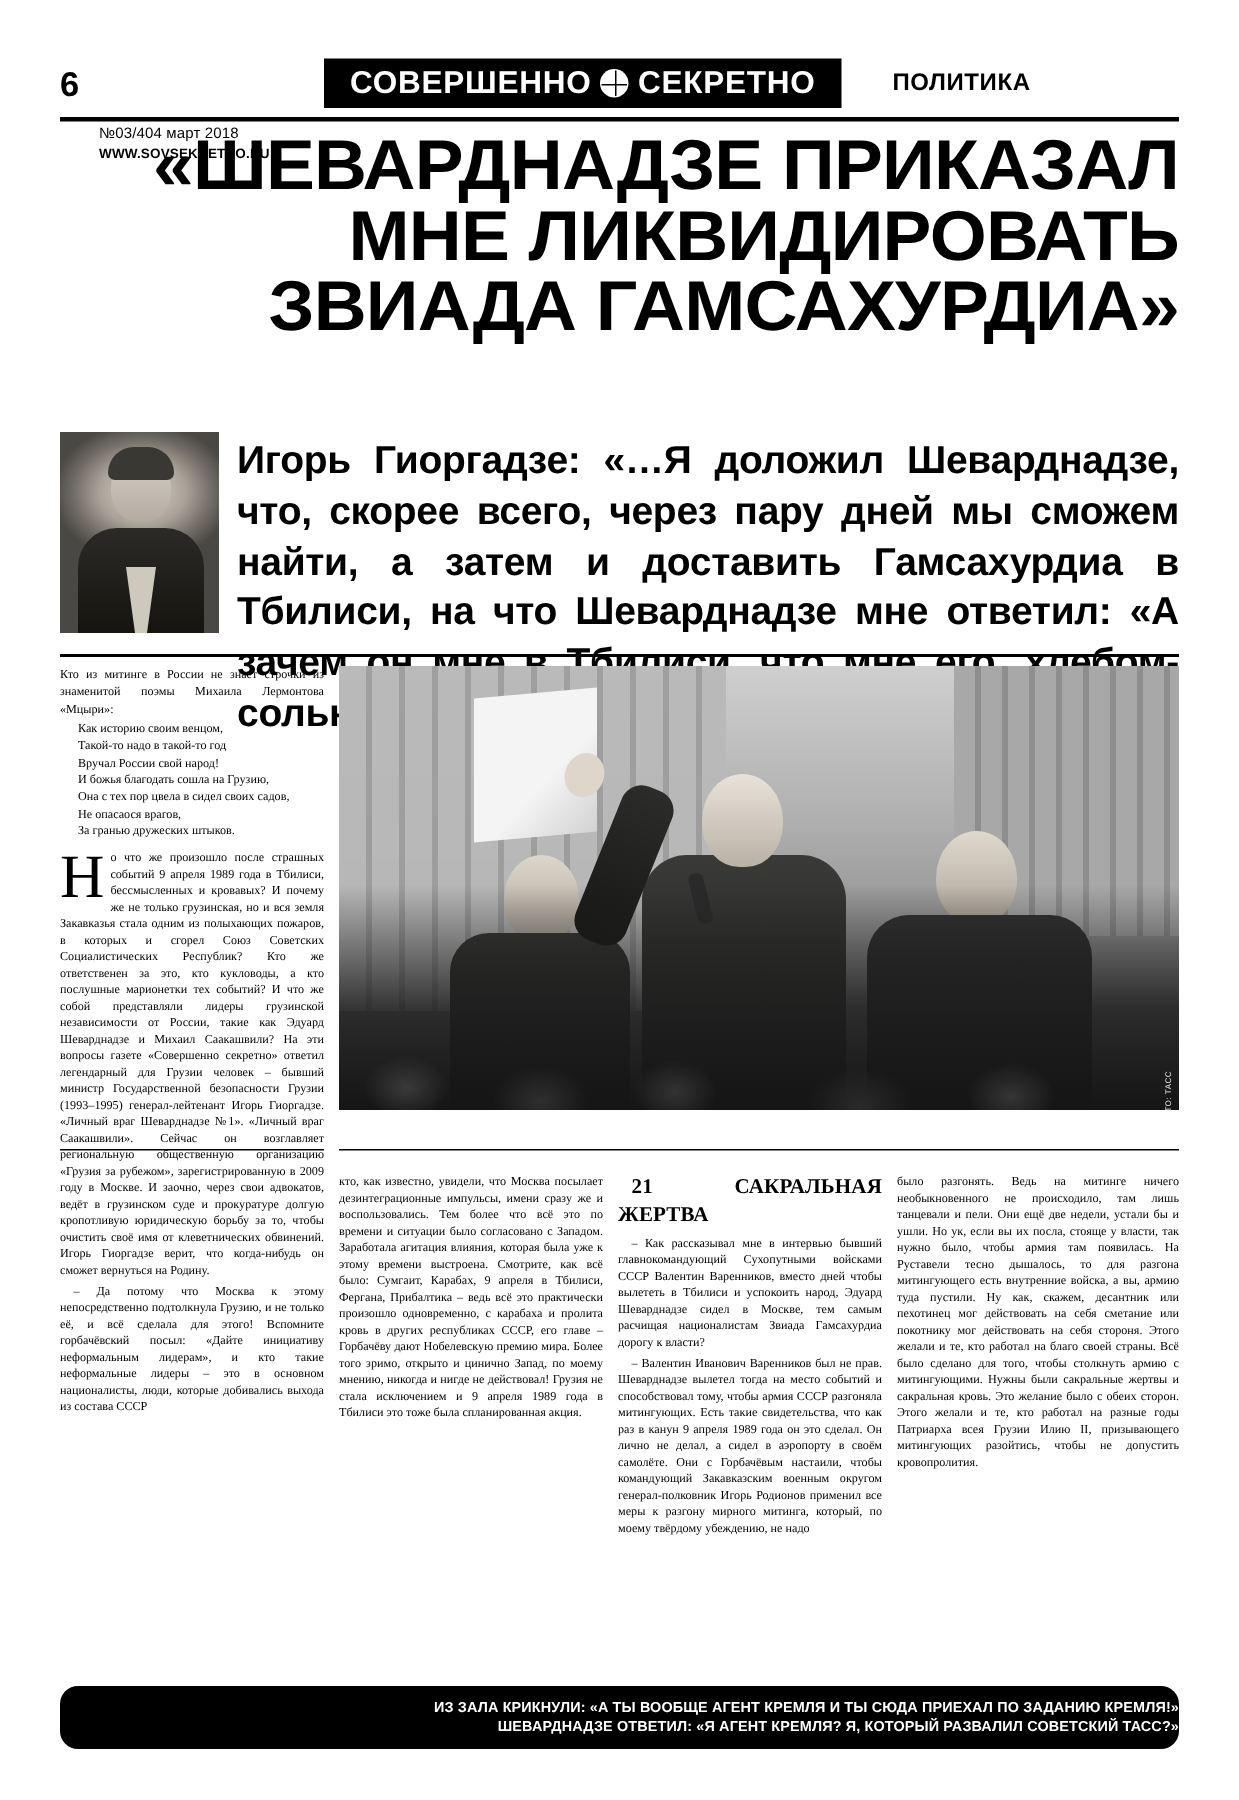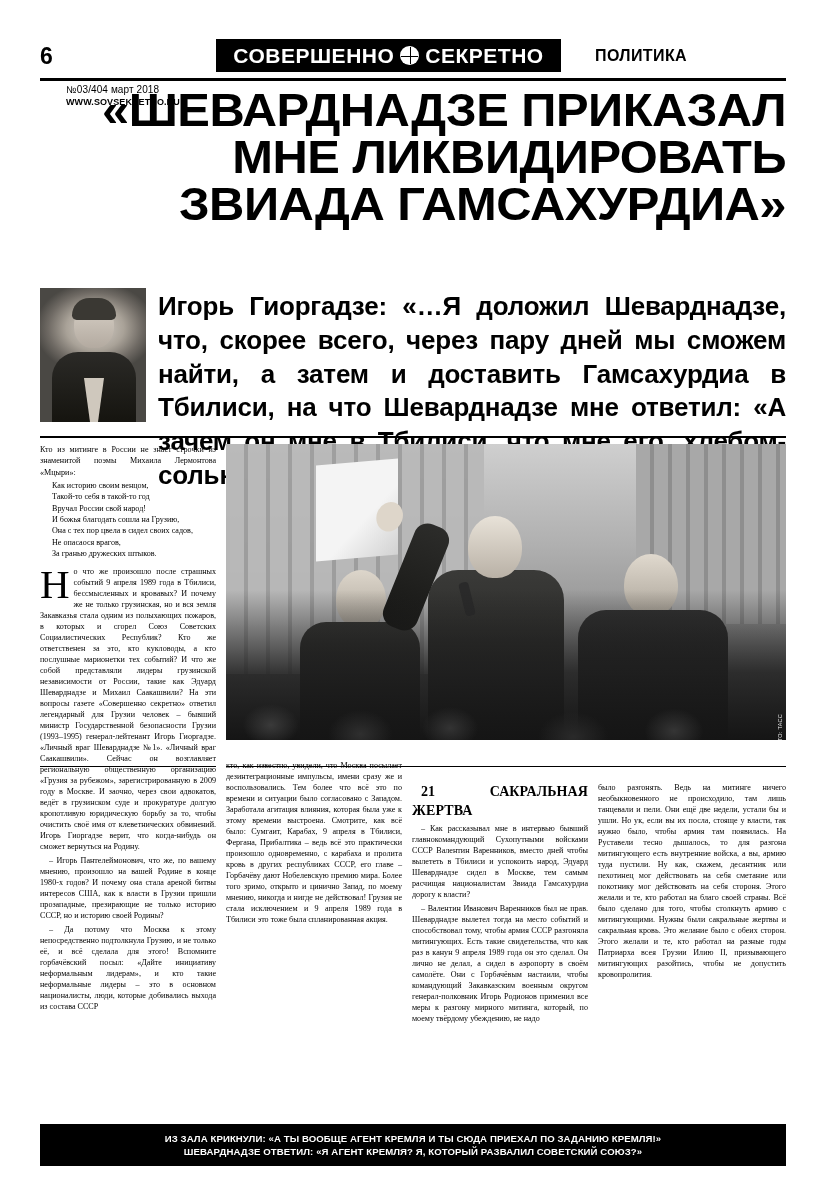--- a/index.html
+++ b/index.html
@@ -247,21 +247,21 @@
   .dropcap {
     float: left;
     font-family: "Liberation Serif", serif;
     font-size: 41px;
     line-height: 33px;
     font-weight: normal;
     padding: 2px 4px 0 0;
   }
   .col2 {
     left: 226px;
-    top: 760px;
+    top: 782px;
     width: 176px;
   }
   .col3 {
     left: 412px;
     top: 782px;
     width: 176px;
   }
   .col4 {
     left: 598px;
     top: 782px;
@@ -420,23 +420,24 @@
   .footer {
     position: absolute;
     left: 40px;
     top: 1124px;
     width: 746px;
     height: 42px;
     background: #000;
     color: #fff;
     display: flex;
     flex-direction: column;
-    align-items: center;
+    align-items: flex-end;
     justify-content: center;
     gap: 2px;
+    border-radius: 12px;
   }
   .footer div {
     font-family: "Liberation Sans", sans-serif;
     font-weight: bold;
     font-size: 9.6px;
     letter-spacing: .1px;
     text-align: center;
   }
 </style>
 </head>
@@ -474,21 +475,21 @@
       <div class="hair"></div>
 
     </div>
     <div class="deck">Игорь Гиоргадзе: «…Я доложил Шеварднадзе, что, скорее всего, через пару дней мы сможем найти, а затем и доставить Гамсахурдиа в Тбилиси, на что Шеварднадзе мне ответил: «А зачем он мне в Тбилиси, что мне его, хлебом-солью здесь встречать?»</div>
   </div>
   <div class="rule-deck"></div>
 
   <div class="poem">
     <p class="intro">Кто из митинге в России не знает строчки из знаменитой поэмы Михаила Лермонтова «Мцыри»:</p>
     <div class="line">Как историю своим венцом,</div>
-    <div class="line">Такой-то себя в такой-то год</div>
+    <div class="line">Такой-то надо в такой-то год</div>
     <div class="line">Вручал России свой народ!</div>
     <div class="line">И божья благодать сошла на Грузию,</div>
     <div class="line">Она с тех пор цвела в сидел своих садов,</div>
     <div class="line">Не опасаося врагов,</div>
     <div class="line">За гранью дружеских штыков.</div>
   </div>
 
   <div class="photo">
     <div class="sky"></div>
     <div class="bldg"></div>
@@ -511,36 +512,35 @@
     </div>
     <div class="mic"></div>
     <div class="crowd"></div>
     <div class="photo-credit">ФОТО: ТАСС</div>
   </div>
   <div class="rule-caption"></div>
   <div class="rule-col1"></div>
 
   <div class="col col1">
     <p class="noind"><span class="dropcap">Н</span><span>о что же произошло после страшных событий 9 апреля 1989 года в Тбилиси, бессмысленных и кровавых? И почему же не только грузинская, но и вся земля Закавказья стала одним из полыхающих пожаров, в которых и сгорел Союз Советских Социалистических Республик? Кто же ответственен за это, кто кукловоды, а кто послушные марионетки тех событий? И что же собой представляли лидеры грузинской независимости от России, такие как Эдуард Шеварднадзе и Михаил Саакашвили? На эти вопросы газете «Совершенно секретно» ответил легендарный для Грузии человек – бывший министр Государственной безопасности Грузии (1993–1995) генерал-лейтенант Игорь Гиоргадзе. «Личный враг Шеварднадзе №1». «Личный враг Саакашвили». Сейчас он возглавляет региональную общественную организацию «Грузия за рубежом», зарегистрированную в 2009 году в Москве. И заочно, через свои адвокатов, ведёт в грузинском суде и прокуратуре долгую кропотливую юридическую борьбу за то, чтобы очистить своё имя от клеветнических обвинений. Игорь Гиоргадзе верит, что когда-нибудь он сможет вернуться на Родину.</span></p>
-    <p>– Игорь Пантелеймонович, что же, по вашему мнению, произошло на вашей Родине в конце 1980-х годов? И почему она стала ареной битвы интересов США, как к власти в Грузии пришли прозападные, презирающие не только историю СССР, но и историю своей Родины?</p>
     <p>– Да потому что Москва к этому непосредственно подтолкнула Грузию, и не только её, и всё сделала для этого! Вспомните горбачёвский посыл: «Дайте инициативу неформальным лидерам», и кто такие неформальные лидеры – это в основном националисты, люди, которые добивались выхода из состава СССР</p>
   </div>
 
   <div class="col col2">
     <p class="noind">кто, как известно, увидели, что Москва посылает дезинтеграционные импульсы, имени сразу же и воспользовались. Тем более что всё это по времени и ситуации было согласовано с Западом. Заработала агитация влияния, которая была уже к этому времени выстроена. Смотрите, как всё было: Сумгаит, Карабах, 9 апреля в Тбилиси, Фергана, Прибалтика – ведь всё это практически произошло одновременно, с карабаха и пролита кровь в других республиках СССР, его главе – Горбачёву дают Нобелевскую премию мира. Более того зримо, открыто и цинично Запад, по моему мнению, никогда и нигде не действовал! Грузия не стала исключением и 9 апреля 1989 года в Тбилиси это тоже была спланированная акция.</p>
   </div>
 
   <div class="col col3">
     <p class="sub-head">21 САКРАЛЬНАЯ ЖЕРТВА</p>
     <p>– Как рассказывал мне в интервью бывший главнокомандующий Сухопутными войсками СССР Валентин Варенников, вместо дней чтобы вылететь в Тбилиси и успокоить народ, Эдуард Шеварднадзе сидел в Москве, тем самым расчищая националистам Звиада Гамсахурдиа дорогу к власти?</p>
     <p>– Валентин Иванович Варенников был не прав. Шеварднадзе вылетел тогда на место событий и способствовал тому, чтобы армия СССР разгоняла митингующих. Есть такие свидетельства, что как раз в канун 9 апреля 1989 года он это сделал. Он лично не делал, а сидел в аэропорту в своём самолёте. Они с Горбачёвым настаили, чтобы командующий Закавказским военным округом генерал-полковник Игорь Родионов применил все меры к разгону мирного митинга, который, по моему твёрдому убеждению, не надо</p>
   </div>
 
   <div class="col col4">
     <p class="noind">было разгонять. Ведь на митинге ничего необыкновенного не происходило, там лишь танцевали и пели. Они ещё две недели, устали бы и ушли. Но ук, если вы их посла, стояще у власти, так нужно было, чтобы армия там появилась. На Руставели тесно дышалось, то для разгона митингующего есть внутренние войска, а вы, армию туда пустили. Ну как, скажем, десантник или пехотинец мог действовать на себя сметание или покотнику мог действовать на себя стороня. Этого желали и те, кто работал на благо своей страны. Всё было сделано для того, чтобы столкнуть армию с митингующими. Нужны были сакральные жертвы и сакральная кровь. Это желание было с обеих сторон. Этого желали и те, кто работал на разные годы Патриарха всея Грузии Илию II, призывающего митингующих разойтись, чтобы не допустить кровопролития.</p>
   </div>
 
   <div class="footer">
     <div>ИЗ ЗАЛА КРИКНУЛИ: «А ТЫ ВООБЩЕ АГЕНТ КРЕМЛЯ И ТЫ СЮДА ПРИЕХАЛ ПО ЗАДАНИЮ КРЕМЛЯ!»</div>
-    <div>ШЕВАРДНАДЗЕ ОТВЕТИЛ: «Я АГЕНТ КРЕМЛЯ? Я, КОТОРЫЙ РАЗВАЛИЛ СОВЕТСКИЙ СОЮЗ?»</div>
+    <div>ШЕВАРДНАДЗЕ ОТВЕТИЛ: «Я АГЕНТ КРЕМЛЯ? Я, КОТОРЫЙ РАЗВАЛИЛ СОВЕТСКИЙ ТАСС?»</div>
   </div>
 
 </div>
 
 </body></html>

